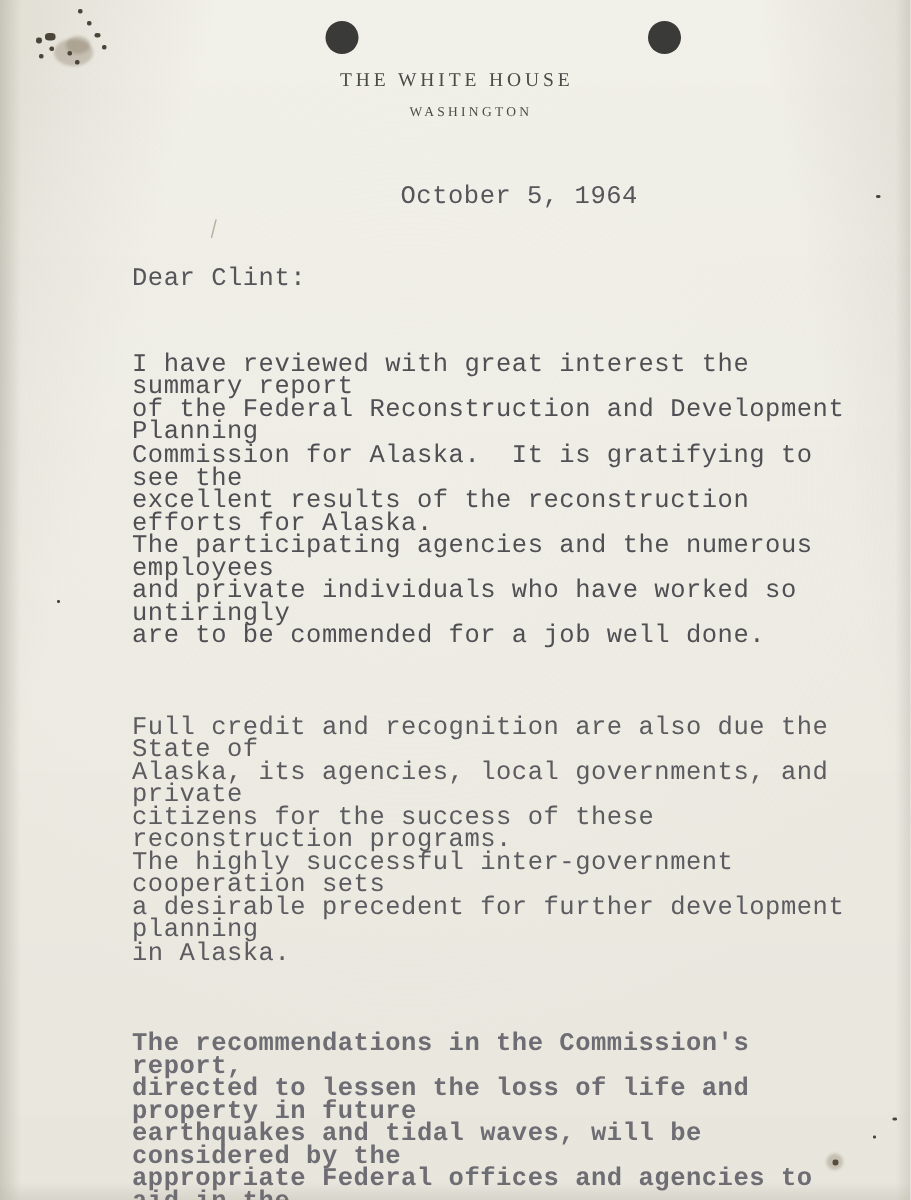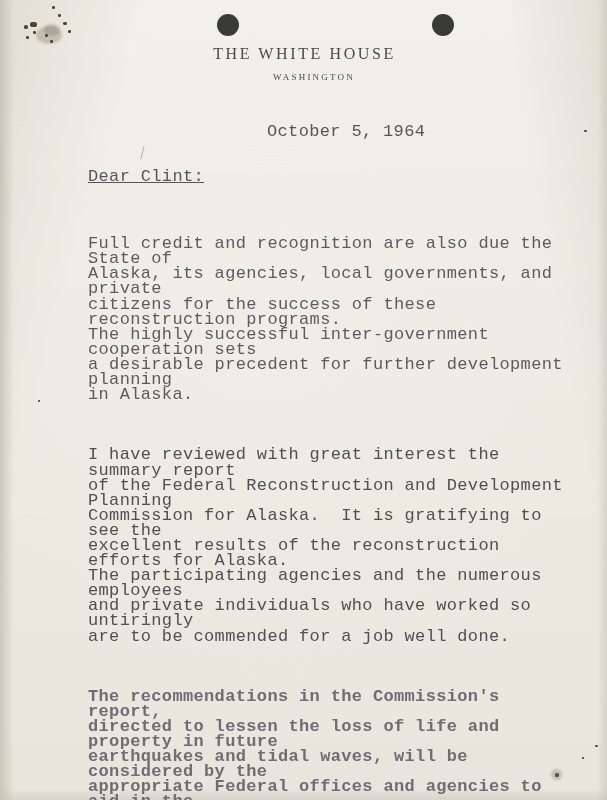--- a/index.html
+++ b/index.html
@@ -61,21 +61,21 @@
   .letterhead {
     position: absolute;
     left: 0;
     right: 0;
     top: 46px;
     text-align: center;
     font-family: "Liberation Serif", "DejaVu Serif", serif;
     color: #4a4a47;
   }
   .letterhead-title {
-    font-size: 16px;
+    font-size: 13px;
     letter-spacing: 2.6px;
     margin-left: 2px;
     line-height: 1;
   }
   .letterhead-sub {
     margin-top: 11px;
     font-size: 9px;
     letter-spacing: 2.2px;
     line-height: 1;
     padding-left: 21px;
@@ -89,22 +89,21 @@
     line-height: 15.1px;
     letter-spacing: 0.35px;
     white-space: pre-wrap;
   }
   .date-line {
     left: 267px;
     top: 124px;
   }
   .salutation {
     left: 88px;
-    top: 169px;
-    text-decoration: underline;
+    top: 179px;
   }
   .body-block {
     left: 88px;
     top: 206px;
     width: 490px;
   }
   .para { margin: 0 0 15px 0; }
   .para:last-child { margin-bottom: 0; }
 
   
@@ -153,33 +152,33 @@
   <div class="letterhead">
     <div class="letterhead-title">THE WHITE HOUSE</div>
     <div class="letterhead-sub">WASHINGTON</div>
   </div>
 
   <div class="typed date-line">October 5, 1964</div>
 
   <div class="typed salutation">Dear Clint:</div>
 
   <div class="typed body-block">
-    <p class="para ink-mid">Full credit and recognition are also due the State of
-Alaska, its agencies, local governments, and private
-citizens for the success of these reconstruction programs.
-The highly successful inter-government cooperation sets
-a desirable precedent for further development planning
-in Alaska.</p>
     <p class="para ink-dark">I have reviewed with great interest the summary report
 of the Federal Reconstruction and Development Planning
 Commission for Alaska.  It is gratifying to see the
 excellent results of the reconstruction efforts for Alaska.
 The participating agencies and the numerous employees
 and private individuals who have worked so untiringly
 are to be commended for a job well done.</p>
+    <p class="para ink-mid">Full credit and recognition are also due the State of
+Alaska, its agencies, local governments, and private
+citizens for the success of these reconstruction programs.
+The highly successful inter-government cooperation sets
+a desirable precedent for further development planning
+in Alaska.</p>
     <p class="para ink-light">The recommendations in the Commission's report,
 directed to lessen the loss of life and property in future
 earthquakes and tidal waves, will be considered by the
 appropriate Federal offices and agencies to aid in the
 development of future policies and programs.  I share
 your views that the work program and actions of the
 Commission are unprecedented and that the rebuilding
 of Alaska, if accompanied by sound and practical
 economic planning, will result in an economy far stronger
 than that which existed prior to the March 27th disaster.</p>

